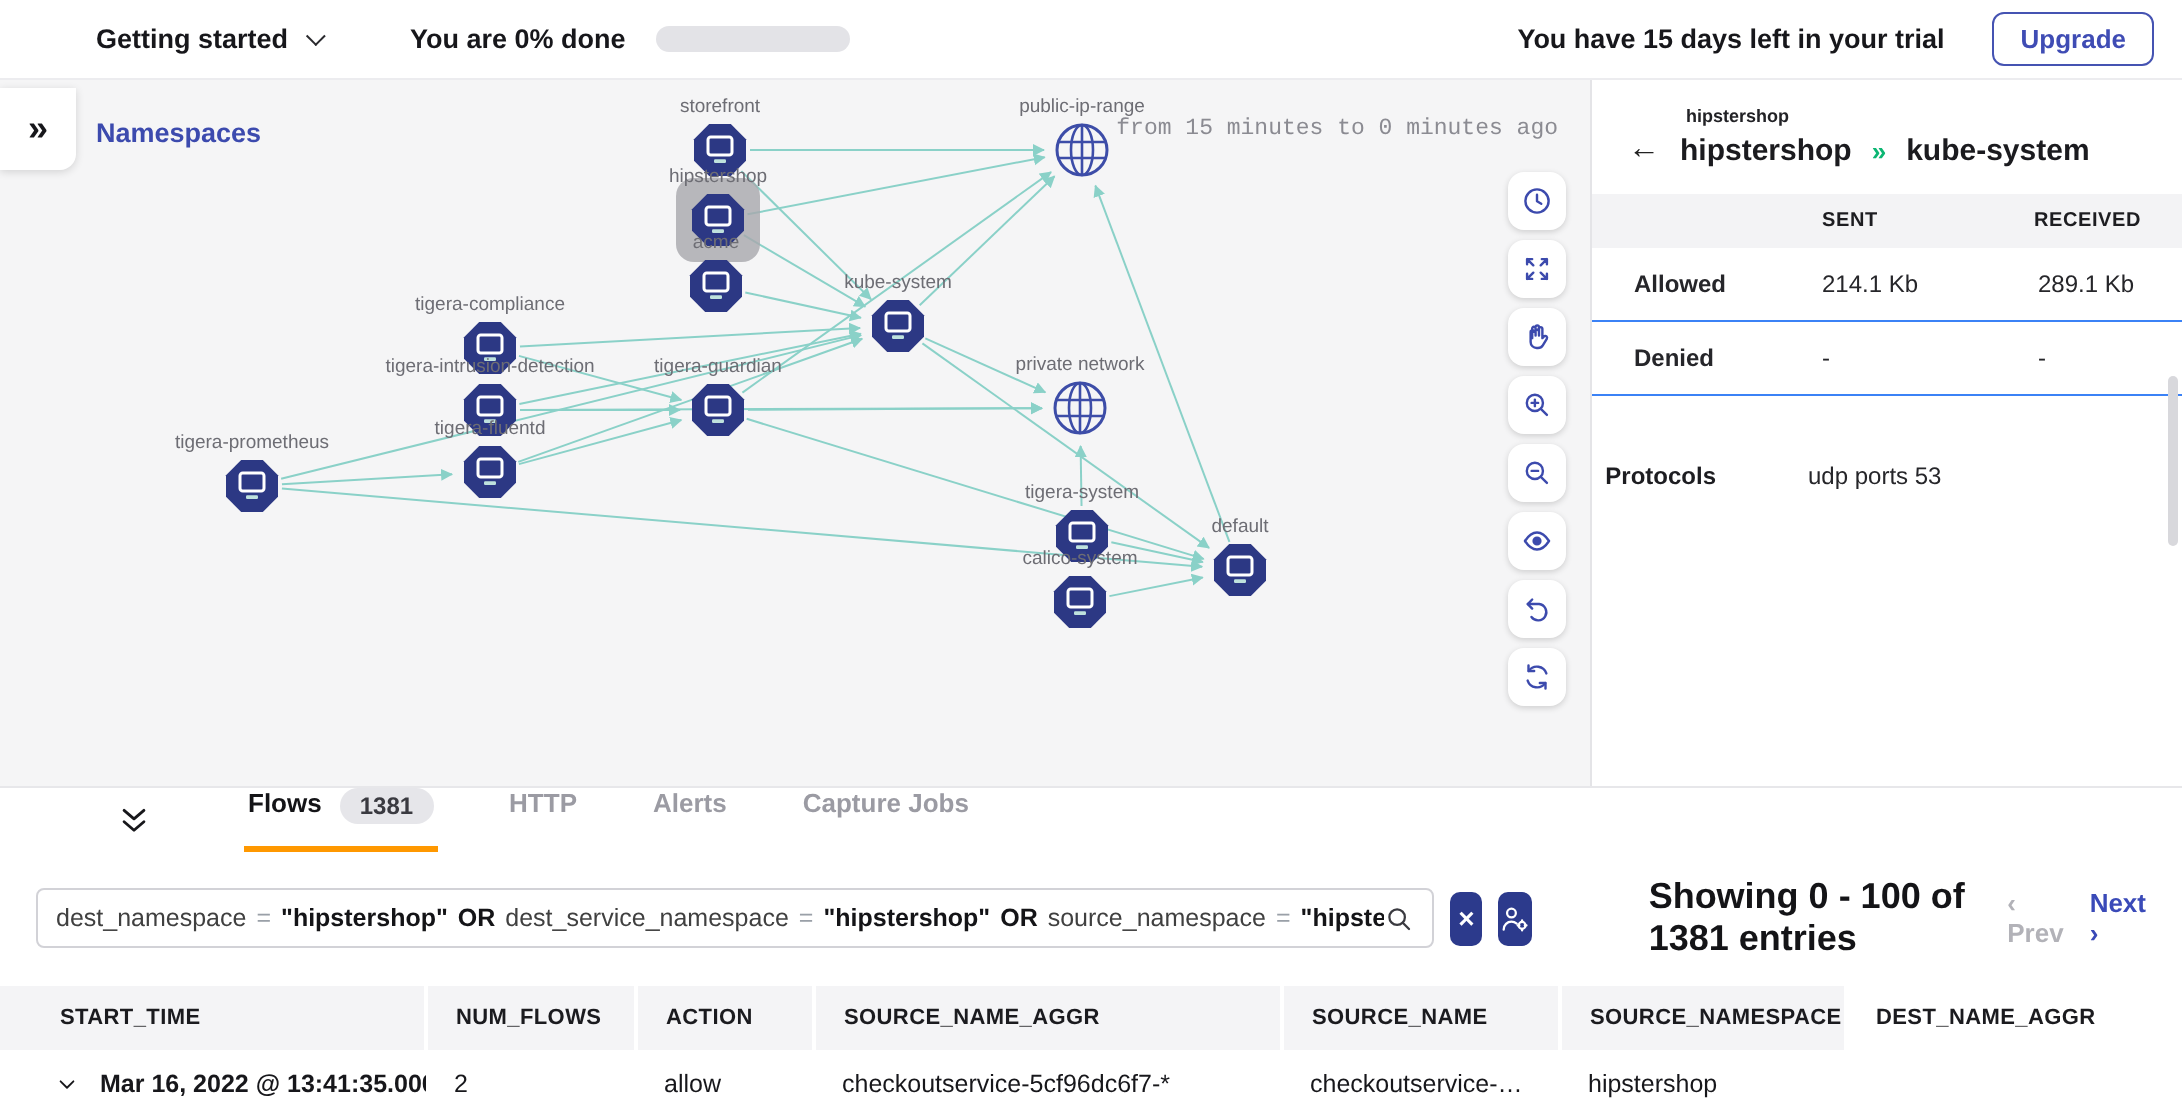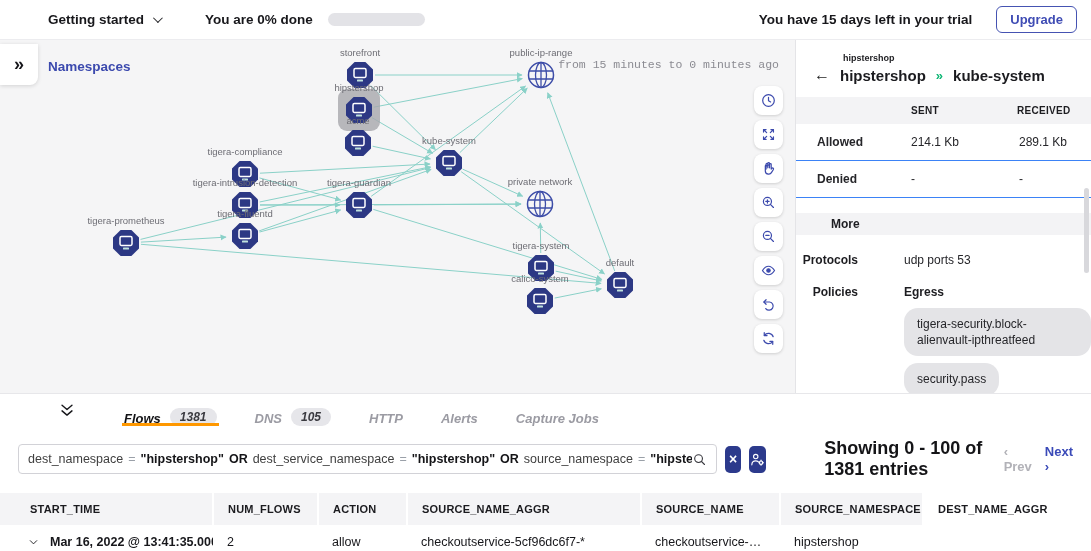--- a/index.html
+++ b/index.html
@@ -56,22 +56,22 @@
   .pill { background:#e4e4e7; border-radius:14px; padding:8px 13px; font-size:12px; color:#26262a;
           width:fit-content; max-width:206px; line-height:1.35; margin-bottom:7px; }
   .dp-scroll { position:absolute; right:2px; top:148px; width:5px; height:85px; background:#d8d8dc; border-radius:3px; }
 
   
   .bottom { position:absolute; top:393px; left:0; right:0; height:158px; background:#fff; border-top:1px solid #e7e7ea; }
   .tabs-bar { height:32px; display:flex; align-items:center; }
   .dbl-chevron { margin-left:58px; display:flex; cursor:pointer; }
   .dbl-chevron svg { width:18px; height:17px; stroke:#17171b; stroke-width:2; fill:none; stroke-linecap:round; stroke-linejoin:round; }
   #tabs { display:flex; align-items:center; align-self:stretch; margin-left:48px; }
-  .tab { display:flex; align-items:flex-end; gap:9px; margin-right:38px; position:relative; height:32px;
-         background:none; border:none; font-family:inherit; font-size:13px; font-weight:700; color:#9b9ba3; cursor:pointer; padding:0;font-style:italic; }
+  .tab { display:flex; align-items:flex-start; gap:9px; margin-right:38px; position:relative; height:32px;
+         background:none; border:none; font-family:inherit; font-size:13px; font-weight:700; color:#9b9ba3; cursor:pointer; padding:0; }
   .tab.active { color:#141417; }
   .tab.active::after { content:""; position:absolute; left:-2px; right:-2px; bottom:0; height:3px; background:#ff9800; }
   .tab-badge { background:#e6e6ea; border-radius:11px; padding:2px 10px; font-size:12px; font-weight:700; color:#3a3a40; }
 
   .search-row { display:flex; align-items:center; margin:12px 18px 0 18px; }
   .search-box { flex:0 0 699px; height:30px; border:1px solid #d2d2d7; border-radius:4px; background:#fff;
                 display:flex; align-items:center; padding:0 9px; overflow:hidden; cursor:text; }
   #query { flex:1; white-space:nowrap; overflow:hidden; font-size:12.5px; }
   #query span { margin-right:5px; }
   .q-field { color:#404040; } .q-op { color:#9aa0a8; } .q-value { color:#141417; font-weight:700; } .q-kw { color:#141417; font-weight:600; }
@@ -311,53 +311,38 @@
       <span class="k">Allowed</span>
       <span class="v">214.1 Kb</span>
       <span class="v">289.1 Kb</span>
     </div>
     <div class="dp-row">
       <span class="k">Denied</span>
       <span class="v">-</span>
       <span class="v">-</span>
     </div>
     <div class="dp-gap"></div>
-    <div class="dp-more">More</div>
     <div class="dp-kv">
       <span class="k">Protocols</span>
       <span class="v">udp ports 53</span>
-    </div>
-    <div class="dp-kv">
-      <span class="k">Policies</span>
-      <div class="v">
-        <div class="egress">Egress</div>
-        <div id="pills">
-            <div class="pill">tigera-security.block-alienvault-ipthreatfeed</div>
-            <div class="pill">security.pass</div>
-          </div>
-      </div>
     </div>
     <div class="dp-scroll"></div>
   </aside>
 
   <section class="bottom">
     <div class="tabs-bar">
       <span class="dbl-chevron">
         <svg viewBox="0 0 24 24">
             <path d="M5 4.5l7 6 7-6M5 12.5l7 6 7-6"></path>
           </svg>
       </span>
       <nav id="tabs">
           <button class="tab active">
             <span>Flows</span>
             <span class="tab-badge">1381</span>
-          </button>
-          <button class="tab">
-            <span>DNS</span>
-            <span class="tab-badge">105</span>
           </button>
           <button class="tab">
             <span>HTTP</span>
           </button>
           <button class="tab">
             <span>Alerts</span>
           </button>
           <button class="tab">
             <span>Capture Jobs</span>
           </button>

